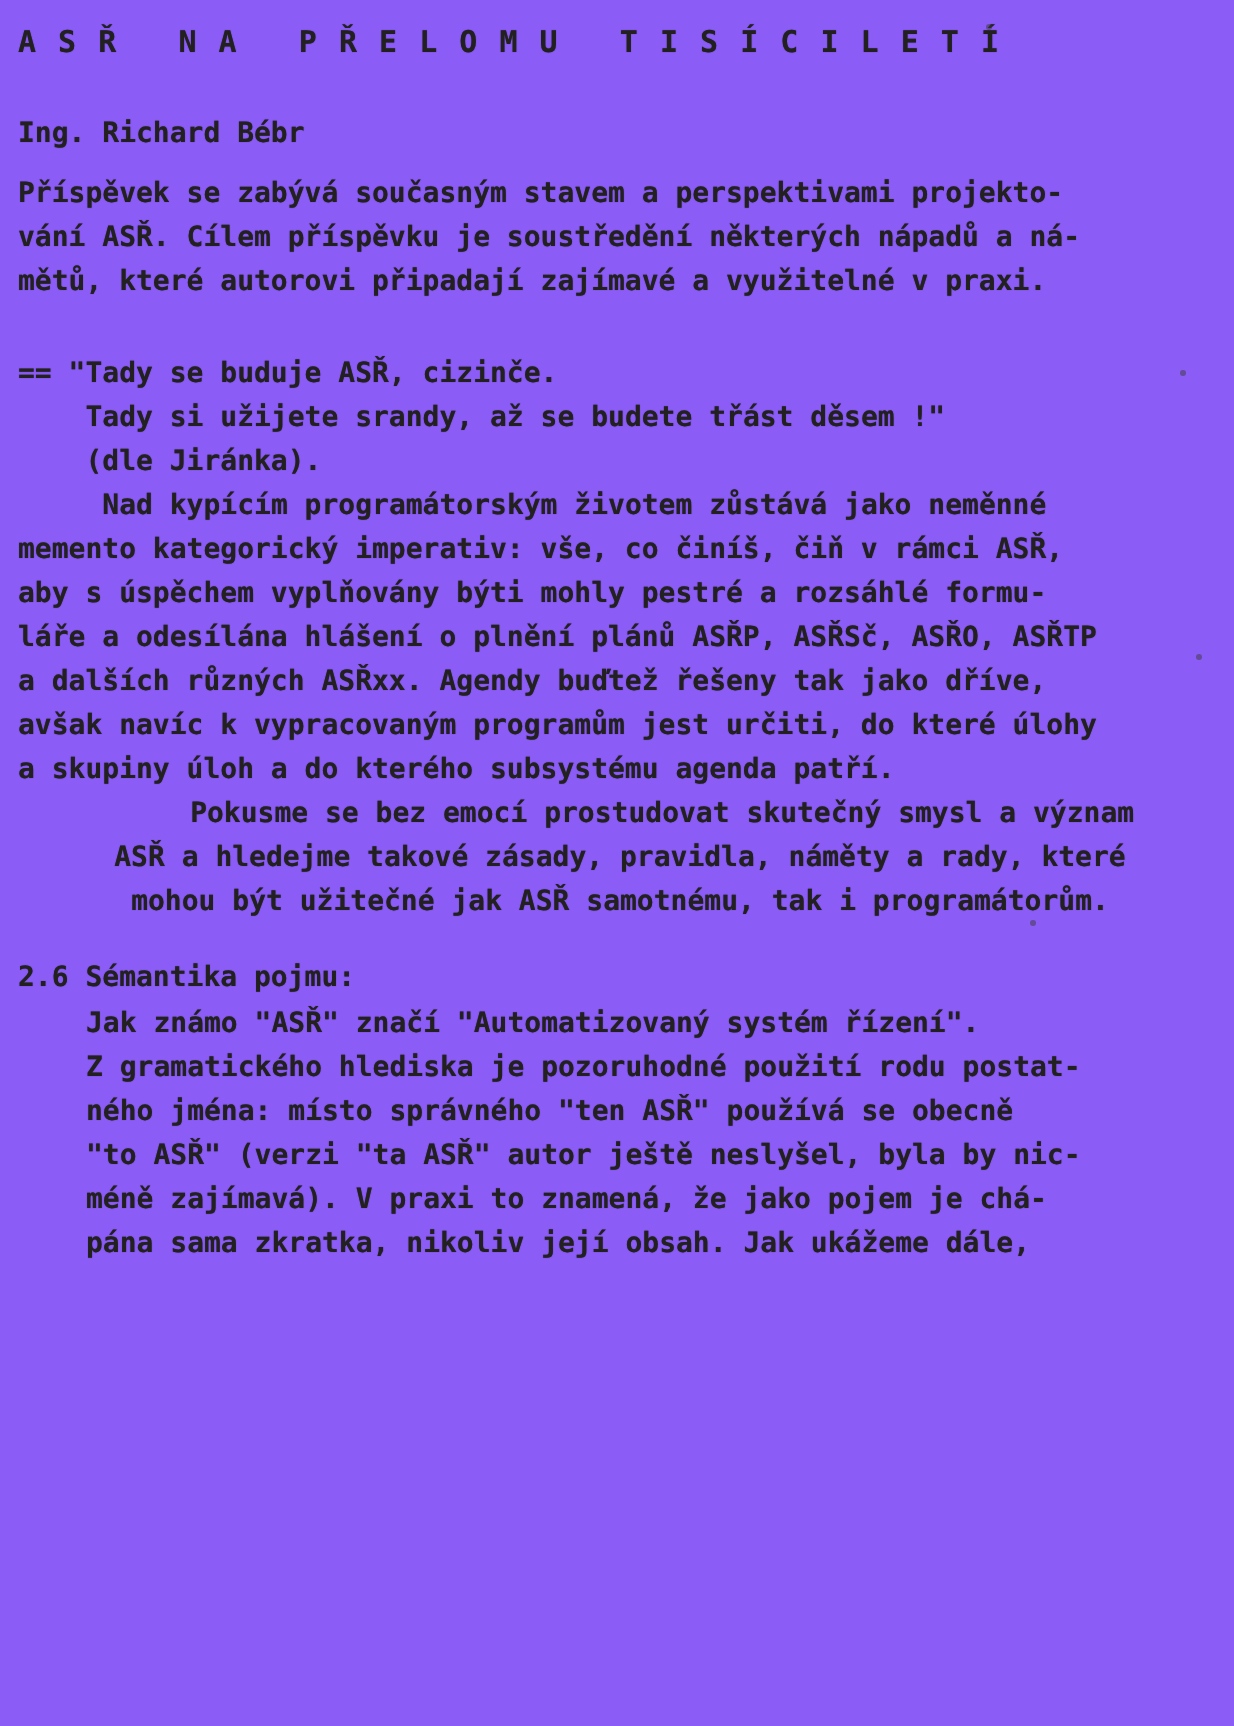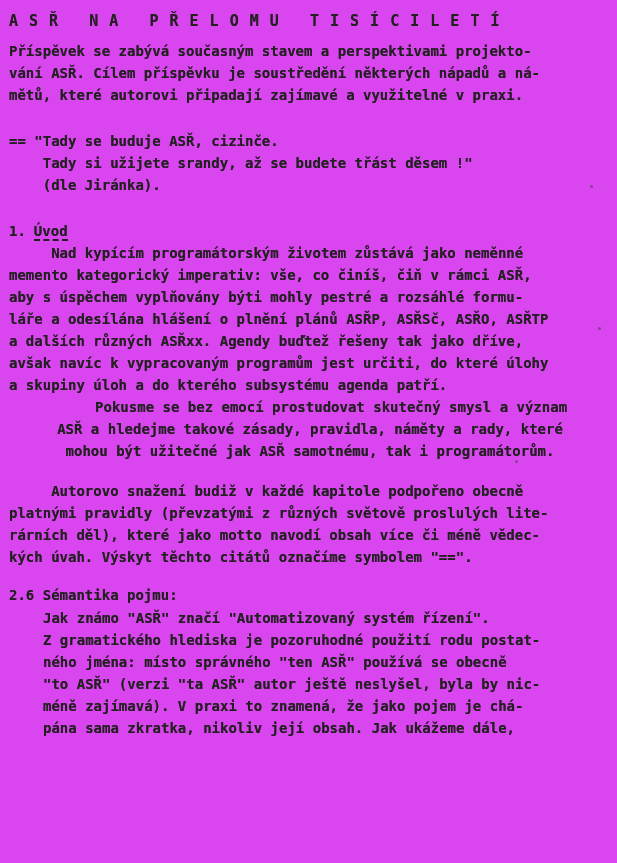--- a/index.html
+++ b/index.html
@@ -5,21 +5,21 @@
   html, body {
     margin: 0;
     padding: 0;
     background: #f6f6f3;
   }
   .page {
     position: relative;
     box-sizing: border-box;
     width: 617px;
     height: 863px;
-    background: #d946ef;
+    background: #8b5cf6;
     overflow: hidden;
     padding: 10px 6px 0 9px;
     font-family: "DejaVu Sans Mono", "Liberation Mono", monospace;
     font-weight: 700;
     font-size: 14px;
     line-height: 22px;
     color: #222120;
     text-shadow: 0 0 0.5px rgba(20,20,20,0.55);
   }
   .pre { white-space: pre-wrap; }
@@ -55,49 +55,43 @@
     opacity: 0.5;
   }
 </style>
 </head>
 <body>
 
 <div class="page">
 
   <div class="title pre">A S Ř   N A   P Ř E L O M U   T I S Í C I L E T Í</div>
 
+  <div class="author pre">Ing. Richard Bébr</div>
 
   <div class="abstract pre">Příspěvek se zabývá současným stavem a perspektivami projekto-
 vání ASŘ. Cílem příspěvku je soustředění některých nápadů a ná-
 mětů, které autorovi připadají zajímavé a využitelné v praxi.</div>
 
   <div class="motto pre">== "Tady se buduje ASŘ, cizinče.
     Tady si užijete srandy, až se budete třást děsem !"
     (dle Jiránka).</div>
 
-  <div class="heading">
-    <span class="num">1.</span><span class="u">Úvod</span>
-  </div>
 
   <div class="para-first pre">     Nad kypícím programátorským životem zůstává jako neměnné
 memento kategorický imperativ: vše, co činíš, čiň v rámci ASŘ,
 aby s úspěchem vyplňovány býti mohly pestré a rozsáhlé formu-
 láře a odesílána hlášení o plnění plánů ASŘP, ASŘSč, ASŘO, ASŘTP
 a dalších různých ASŘxx. Agendy buďtež řešeny tak jako dříve,
 avšak navíc k vypracovaným programům jest určiti, do které úlohy
 a skupiny úloh a do kterého subsystému agenda patří.</div>
 
   <div class="para-cont pre">     Pokusme se bez emocí prostudovat skutečný smysl a význam
 ASŘ a hledejme takové zásady, pravidla, náměty a rady, které
 mohou být užitečné jak ASŘ samotnému, tak i programátorům.</div>
 
-  <div class="para-gap pre">     Autorovo snažení budiž v každé kapitole podpořeno obecně
-platnými pravidly (převzatými z různých světově proslulých lite-
-rárních děl), které jako motto navodí obsah více či méně vědec-
-kých úvah. Výskyt těchto citátů označíme symbolem "==".</div>
 
 
   <div class="subheading pre">2.6 Sémantika pojmu:</div>
 
   <div class="subbody pre">Jak známo "ASŘ" značí "Automatizovaný systém řízení".
 Z gramatického hlediska je pozoruhodné použití rodu postat-
 ného jména: místo správného "ten ASŘ" používá se obecně
 "to ASŘ" (verzi "ta ASŘ" autor ještě neslyšel, byla by nic-
 méně zajímavá). V praxi to znamená, že jako pojem je chá-
 pána sama zkratka, nikoliv její obsah. Jak ukážeme dále,</div>

